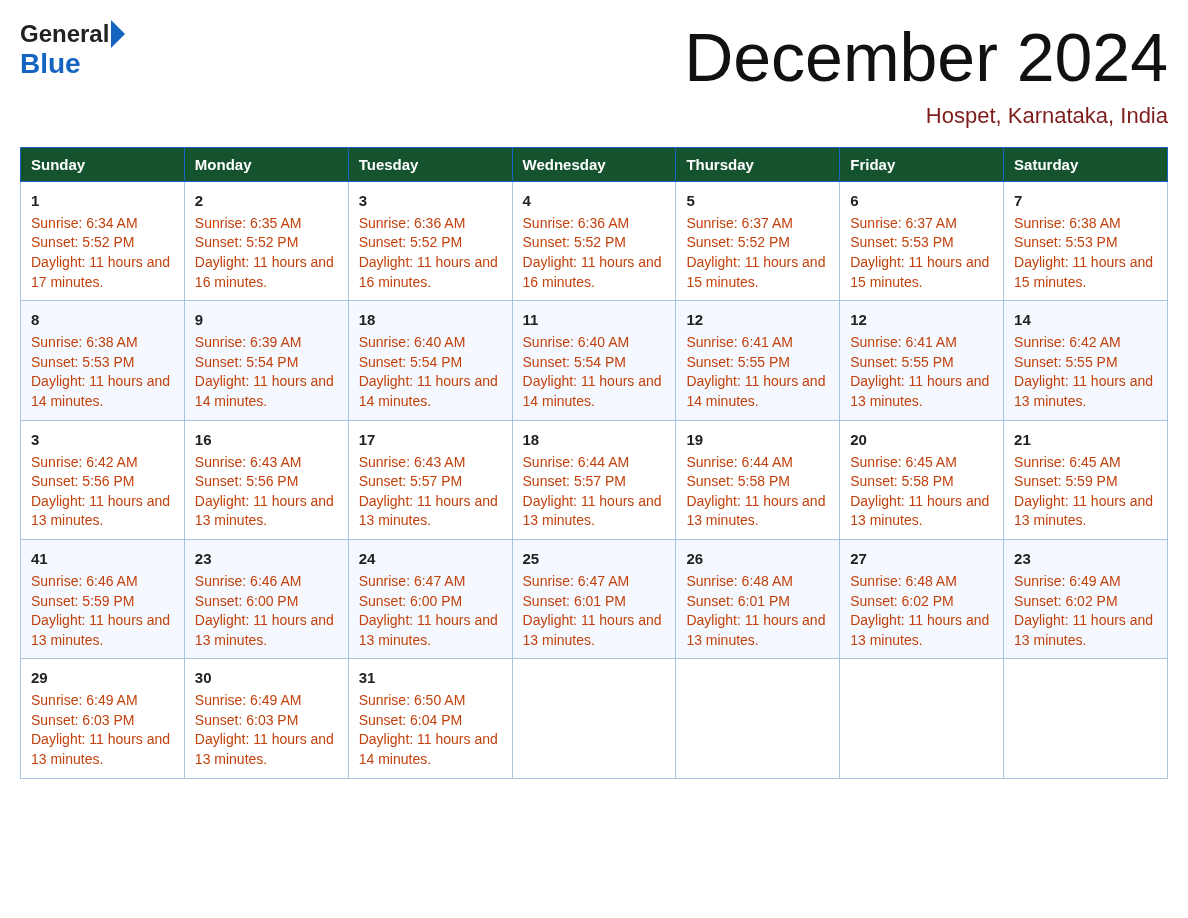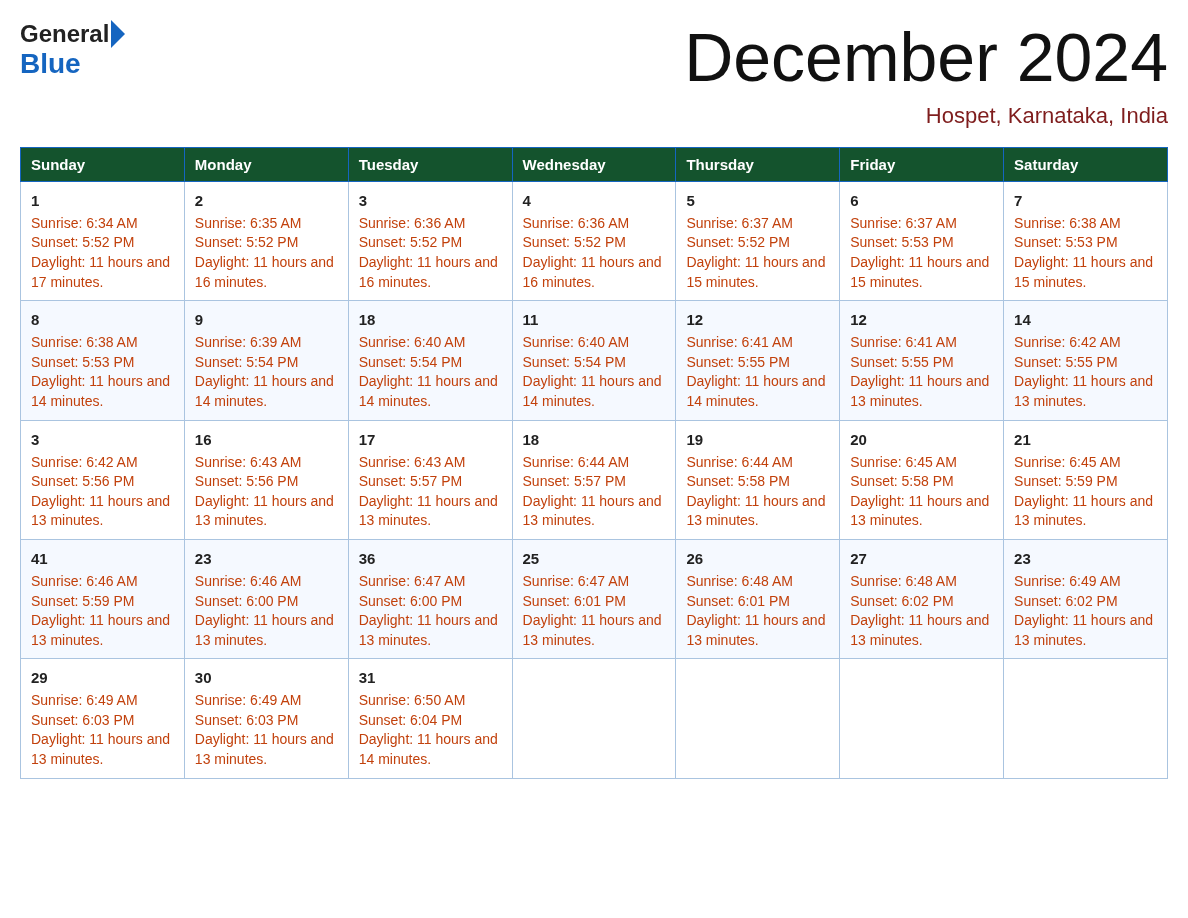--- a/index.html
+++ b/index.html
@@ -321,21 +321,21 @@
         </td>
         <td>
           <span class="day-number">23</span>
           <span class="day-info">
             Sunrise: 6:46 AM<br>
             Sunset: 6:00 PM<br>
             Daylight: 11 hours and 13 minutes.
           </span>
         </td>
         <td>
-          <span class="day-number">36</span>
+          <span class="day-number">24</span>
           <span class="day-info">
             Sunrise: 6:47 AM<br>
             Sunset: 6:00 PM<br>
             Daylight: 11 hours and 13 minutes.
           </span>
         </td>
         <td>
           <span class="day-number">25</span>
           <span class="day-info">
             Sunrise: 6:47 AM<br>

